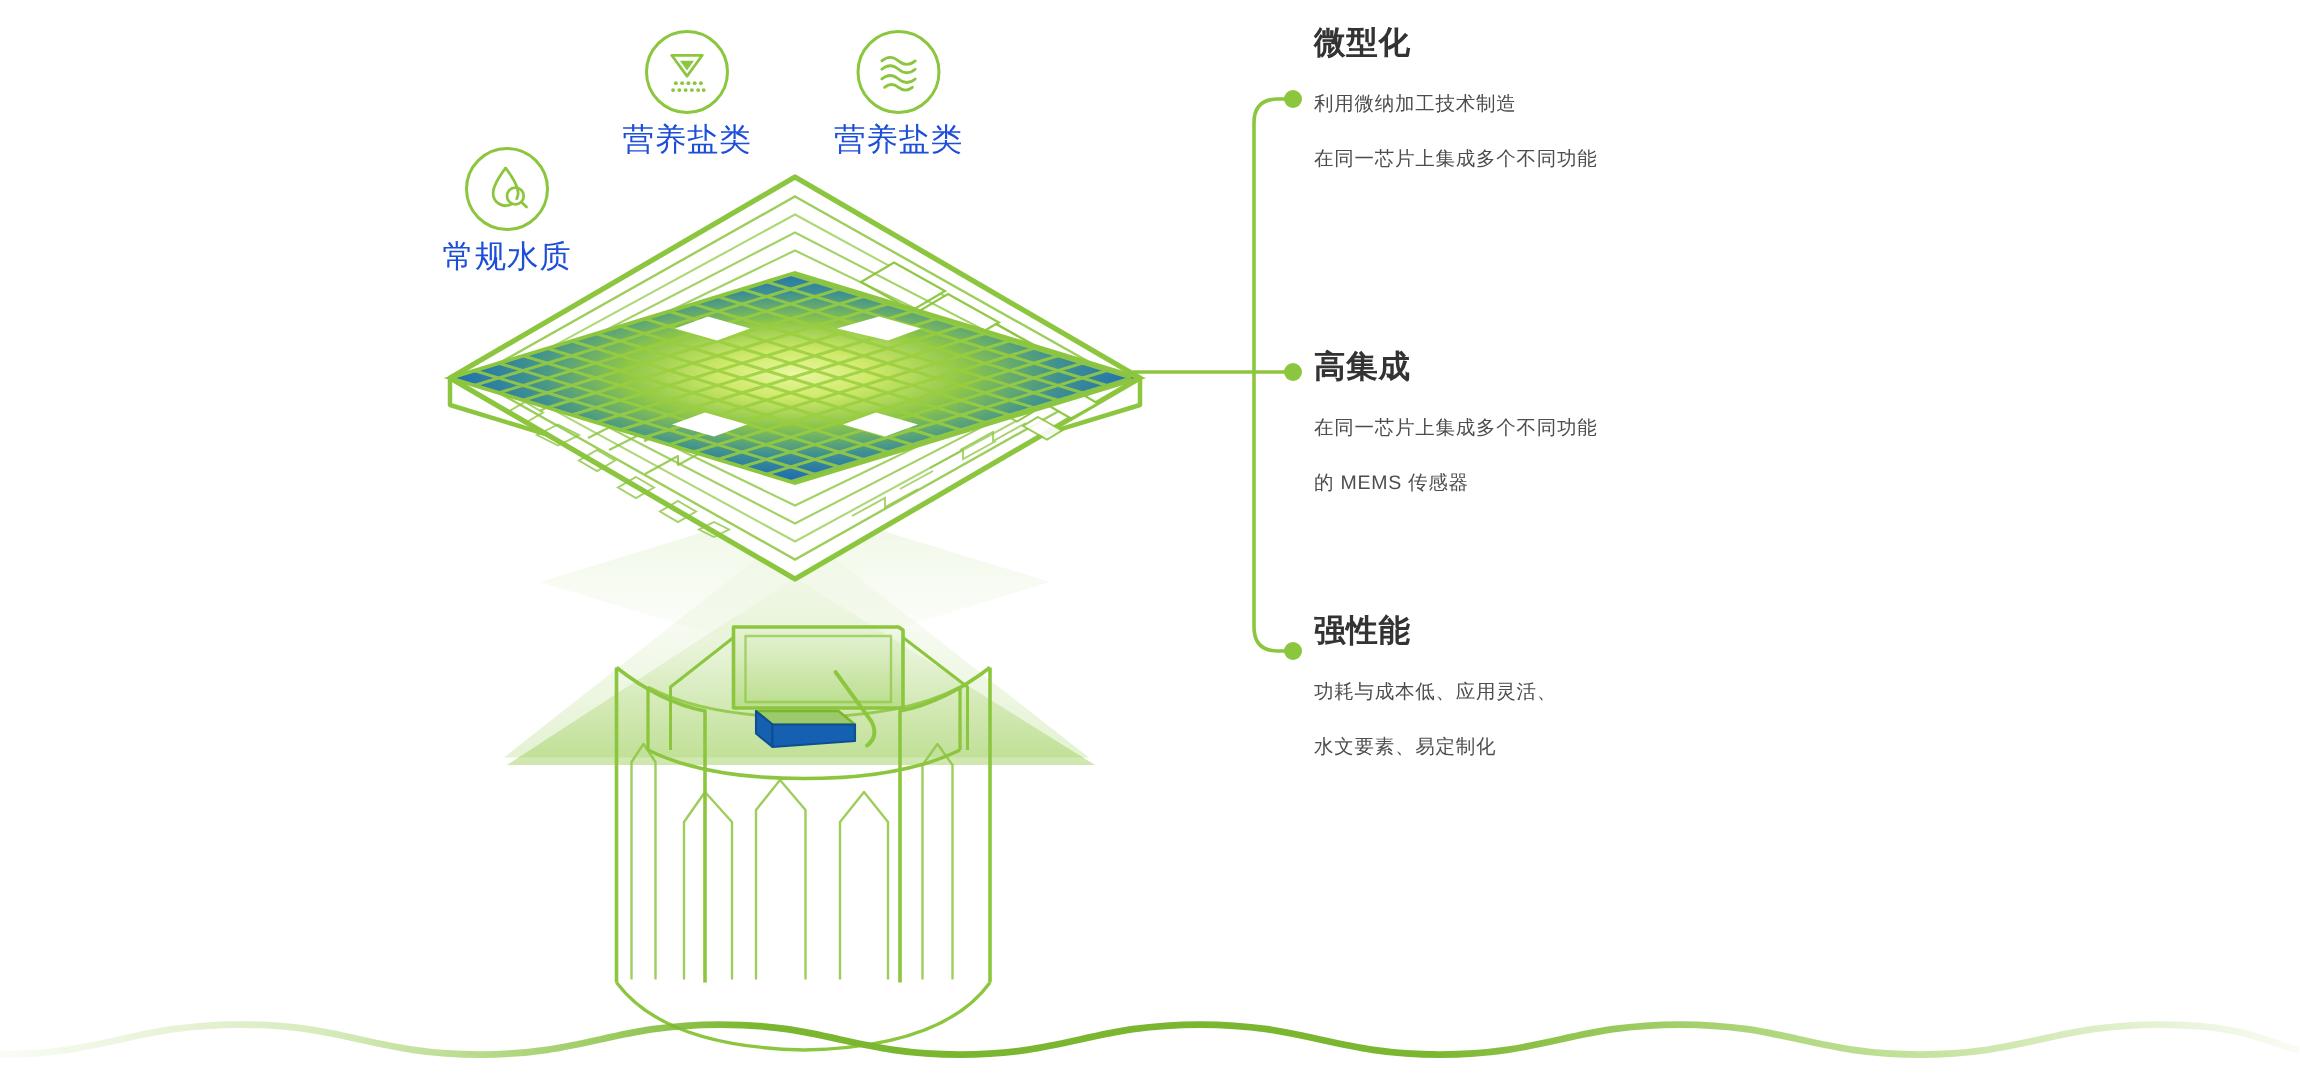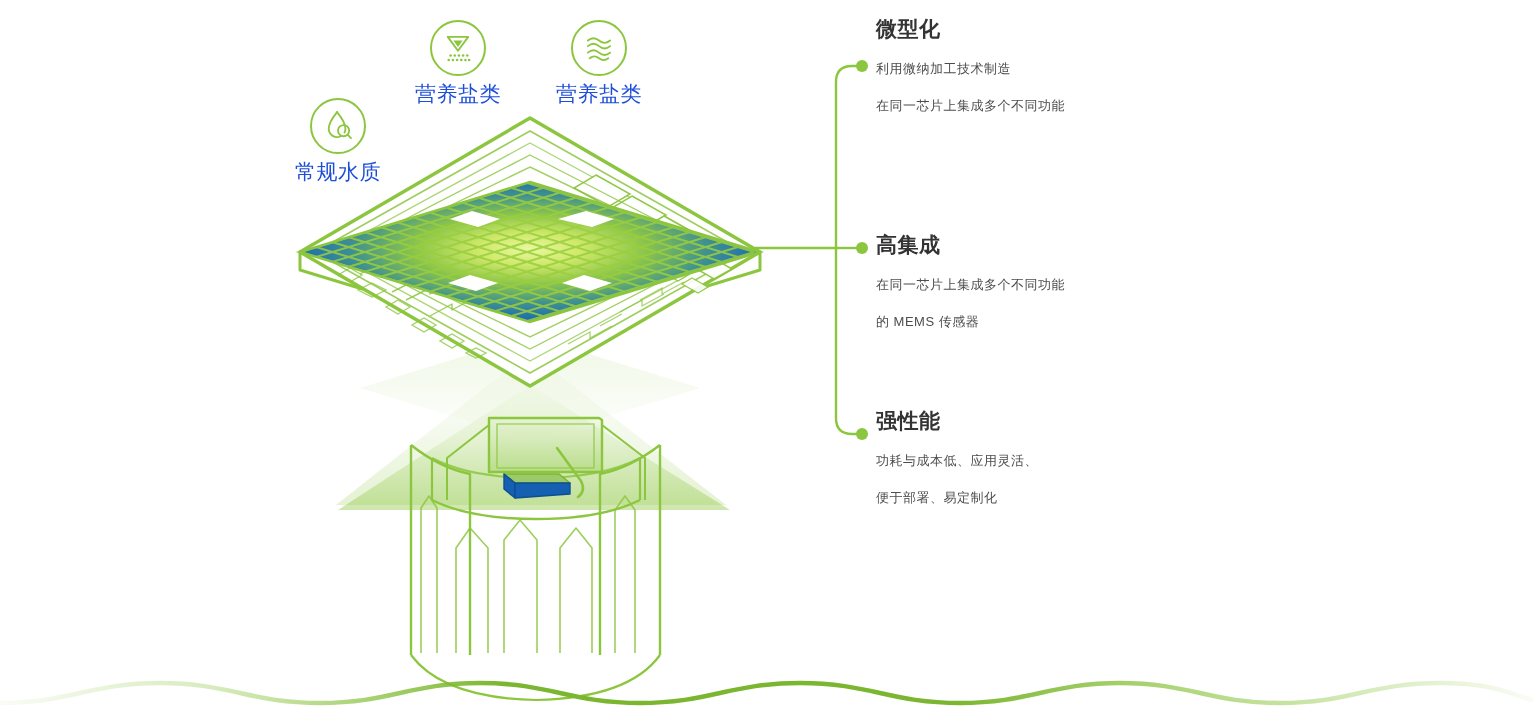--- a/index.html
+++ b/index.html
@@ -318,18 +318,18 @@
 
     <div class="feature" style="top:232px;">
       <div class="feature-title">高集成</div>
       <div class="feature-line">在同一芯片上集成多个不同功能</div>
       <div class="feature-line">的 MEMS 传感器</div>
     </div>
 
     <div class="feature" style="top:408px;">
       <div class="feature-title">强性能</div>
       <div class="feature-line">功耗与成本低、应用灵活、</div>
-      <div class="feature-line">便于部署、易定制化</div>
+      <div class="feature-line">水文要素、易定制化</div>
     </div>
 
   </div>
 
 </div>
 
 </body></html>

